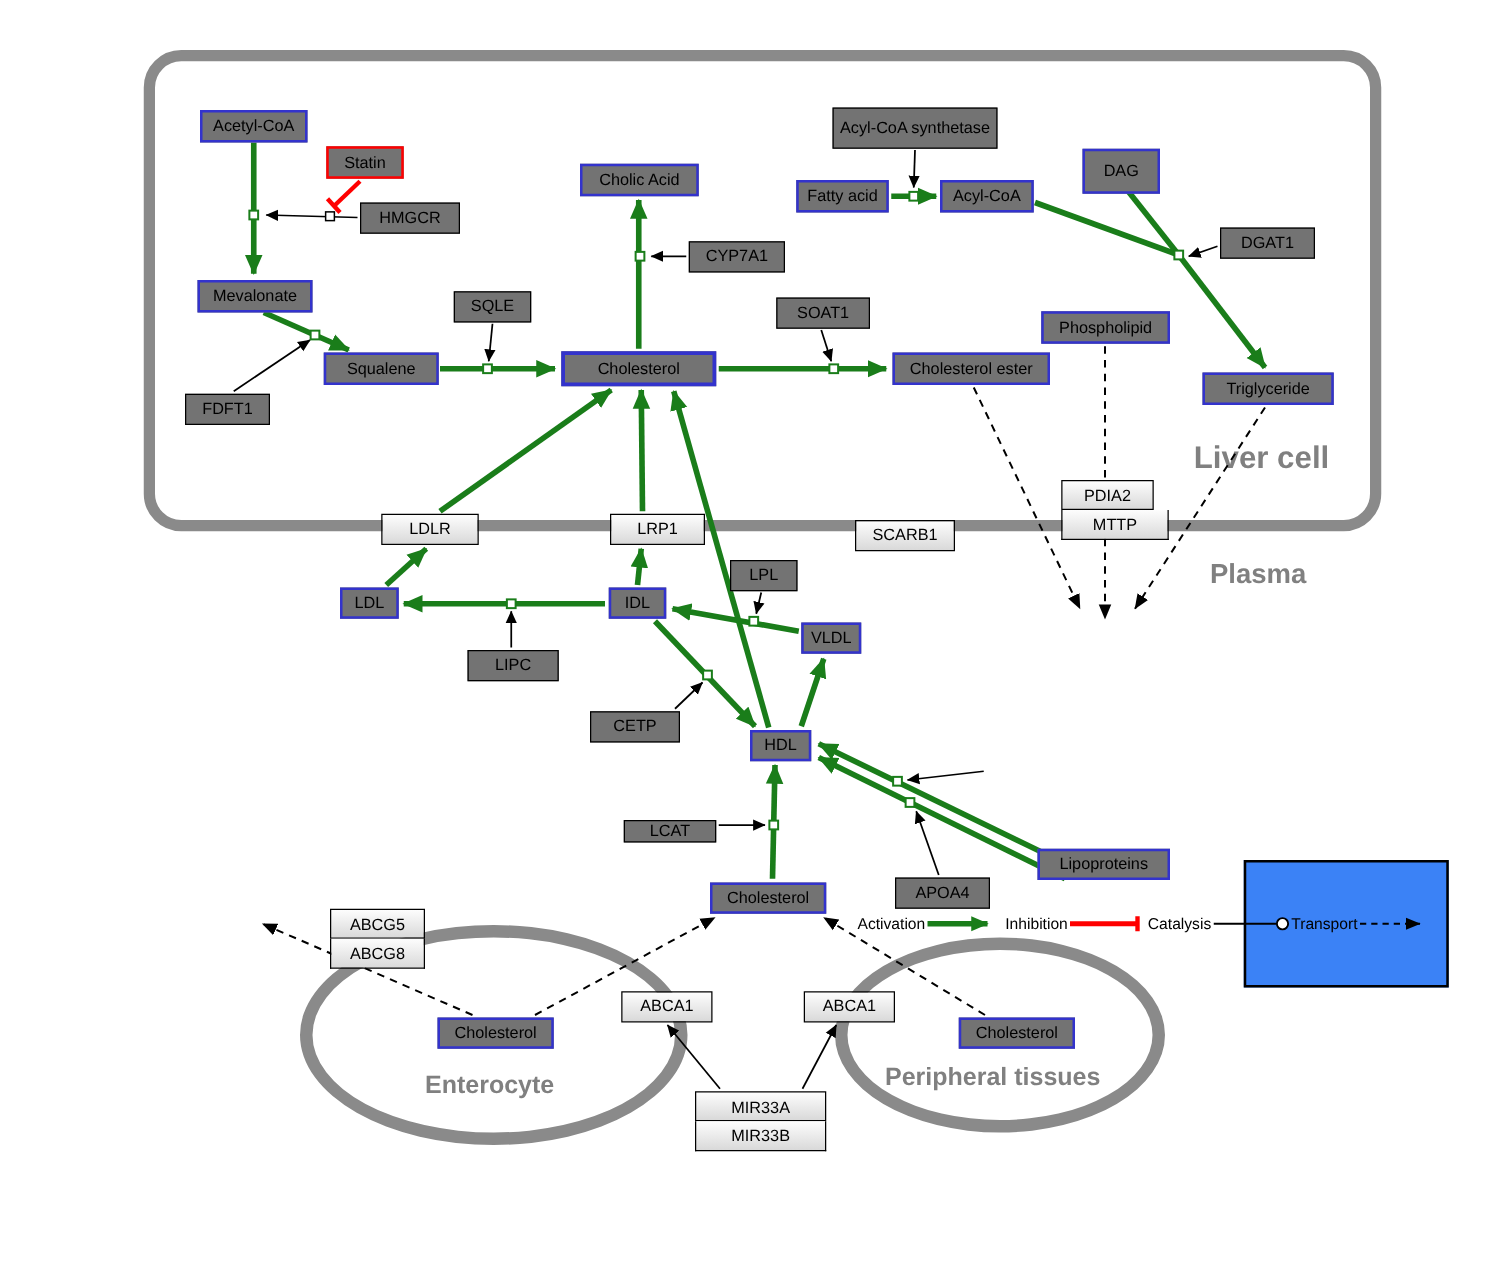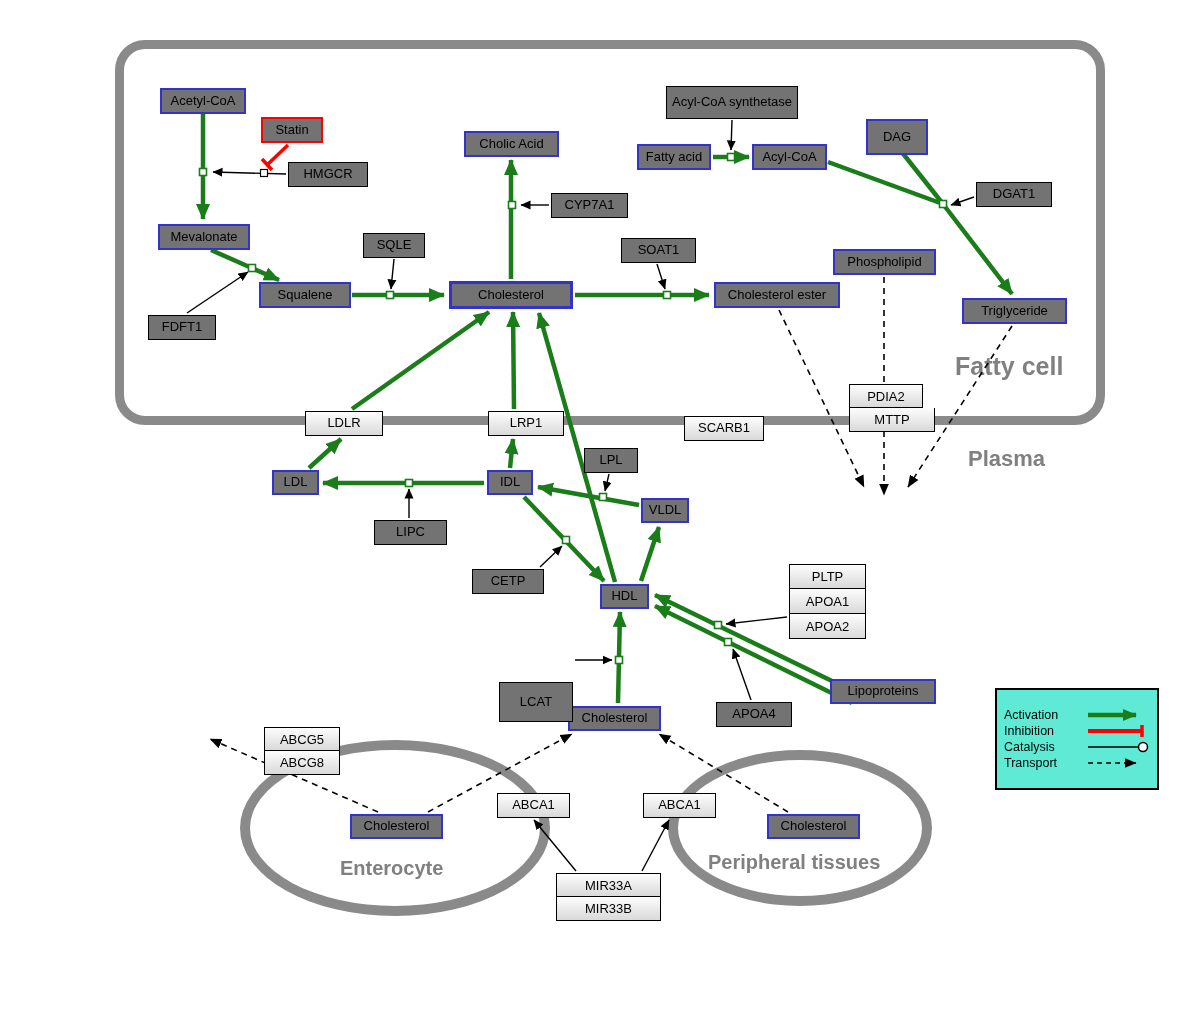--- a/index.html
+++ b/index.html
@@ -54,34 +54,34 @@
   .stack .cell:first-child{border-top:1.4px solid var(--gene-border);}
 
   .apo-table{position:absolute;z-index:2;display:grid;grid-template-columns:81px 81px;
         border-top:1.4px solid var(--gene-border);border-left:1.4px solid var(--gene-border);}
   .apo-table .cell{box-sizing:border-box;border-right:1.4px solid var(--gene-border);
         border-bottom:1.4px solid var(--gene-border);height:25px;display:flex;align-items:center;
         justify-content:center;font-size:13px;background:linear-gradient(180deg,#fdfdfd 0%,#e3e3e3 100%);}
 
   
   .legend{position:absolute;left:995px;top:688px;width:164px;height:102px;border:2.5px solid #000;
-        background:#5eead4;z-index:3;box-sizing:border-box;display:flex;flex-direction:column;
-        justify-content:center;padding:2px 7px;}
+        background:#3b82f6;z-index:3;box-sizing:border-box;display:flex;
+        justify-content:flex-end;padding:2px 7px;}
   .legend-row{display:flex;align-items:center;justify-content:space-between;font-size:12.5px;color:#000;}
 </style>
 </head>
 <body>
 
 <div class="canvas">
 
   <div class="compartment" id="liver-shape"></div>
   <div class="compartment" id="enterocyte-shape"></div>
   <div class="compartment" id="peripheral-shape"></div>
 
-  <div class="comp-label" id="liver-label">Fatty cell</div>
+  <div class="comp-label" id="liver-label">Liver cell</div>
   <div class="comp-label" id="plasma-label">Plasma</div>
   <div class="comp-label" id="enterocyte-label">Enterocyte</div>
   <div class="comp-label" id="peripheral-label">Peripheral tissues</div>
 
   <svg class="edges" width="1200" height="1013">
     <defs>
       <marker id="ma" markerUnits="userSpaceOnUse" markerWidth="17" markerHeight="15" refX="15" refY="7.5" orient="auto">
         <path d="M0,0.5 L16,7.5 L0,14.5 Z" style="fill:var(--activation,#1a7d1a)"></path>
       </marker>
       <marker id="mc" markerUnits="userSpaceOnUse" markerWidth="11" markerHeight="10" refX="9.5" refY="5" orient="auto">
@@ -180,37 +180,32 @@
   <div class="node gene" style="left:288px;top:162px;width:80px;height:25px">HMGCR</div>
   <div class="node gene" style="left:148px;top:315px;width:68px;height:25px">FDFT1</div>
   <div class="node gene" style="left:363px;top:233px;width:62px;height:25px">SQLE</div>
   <div class="node gene" style="left:551px;top:193px;width:77px;height:25px">CYP7A1</div>
   <div class="node gene" style="left:621px;top:238px;width:75px;height:25px">SOAT1</div>
   <div class="node gene" style="left:666px;top:86px;width:132px;height:33px">Acyl-CoA synthetase</div>
   <div class="node gene" style="left:976px;top:182px;width:76px;height:25px">DGAT1</div>
   <div class="node gene" style="left:374px;top:520px;width:73px;height:25px">LIPC</div>
   <div class="node gene" style="left:584px;top:448px;width:54px;height:25px">LPL</div>
   <div class="node gene" style="left:472px;top:569px;width:72px;height:25px">CETP</div>
-  <div class="node gene" style="left:499px;top:682px;width:74px;height:40px">LCAT</div>
+  <div class="node gene" style="left:499px;top:656px;width:74px;height:18px">LCAT</div>
   <div class="node gene" style="left:716px;top:702px;width:76px;height:25px">APOA4</div>
 
   <div class="node gene shaded" style="left:305px;top:411px;width:78px;height:25px">LDLR</div>
   <div class="node gene shaded" style="left:488px;top:411px;width:76px;height:25px">LRP1</div>
   <div class="node gene shaded" style="left:684px;top:416px;width:80px;height:25px">SCARB1</div>
   <div class="node gene shaded" style="left:497px;top:793px;width:73px;height:25px">ABCA1</div>
   <div class="node gene shaded" style="left:643px;top:793px;width:73px;height:25px">ABCA1</div>
 
   <div class="stack" style="left:849px;top:384px">
     <div class="cell" style="width:74px;height:24px">PDIA2</div>
     <div class="cell" style="width:86px;height:24px">MTTP</div>
-  </div>
-  <div class="stack" style="left:789px;top:564px">
-    <div class="cell" style="width:77px;height:25px">PLTP</div>
-    <div class="cell" style="width:77px;height:25px">APOA1</div>
-    <div class="cell" style="width:77px;height:25px">APOA2</div>
   </div>
   <div class="stack" style="left:264px;top:727px">
     <div class="cell" style="width:76px;height:24px">ABCG5</div>
     <div class="cell" style="width:76px;height:24px">ABCG8</div>
   </div>
   <div class="stack" style="left:556px;top:873px">
     <div class="cell" style="width:105px;height:24px">MIR33A</div>
     <div class="cell" style="width:105px;height:24px">MIR33B</div>
   </div>
 

